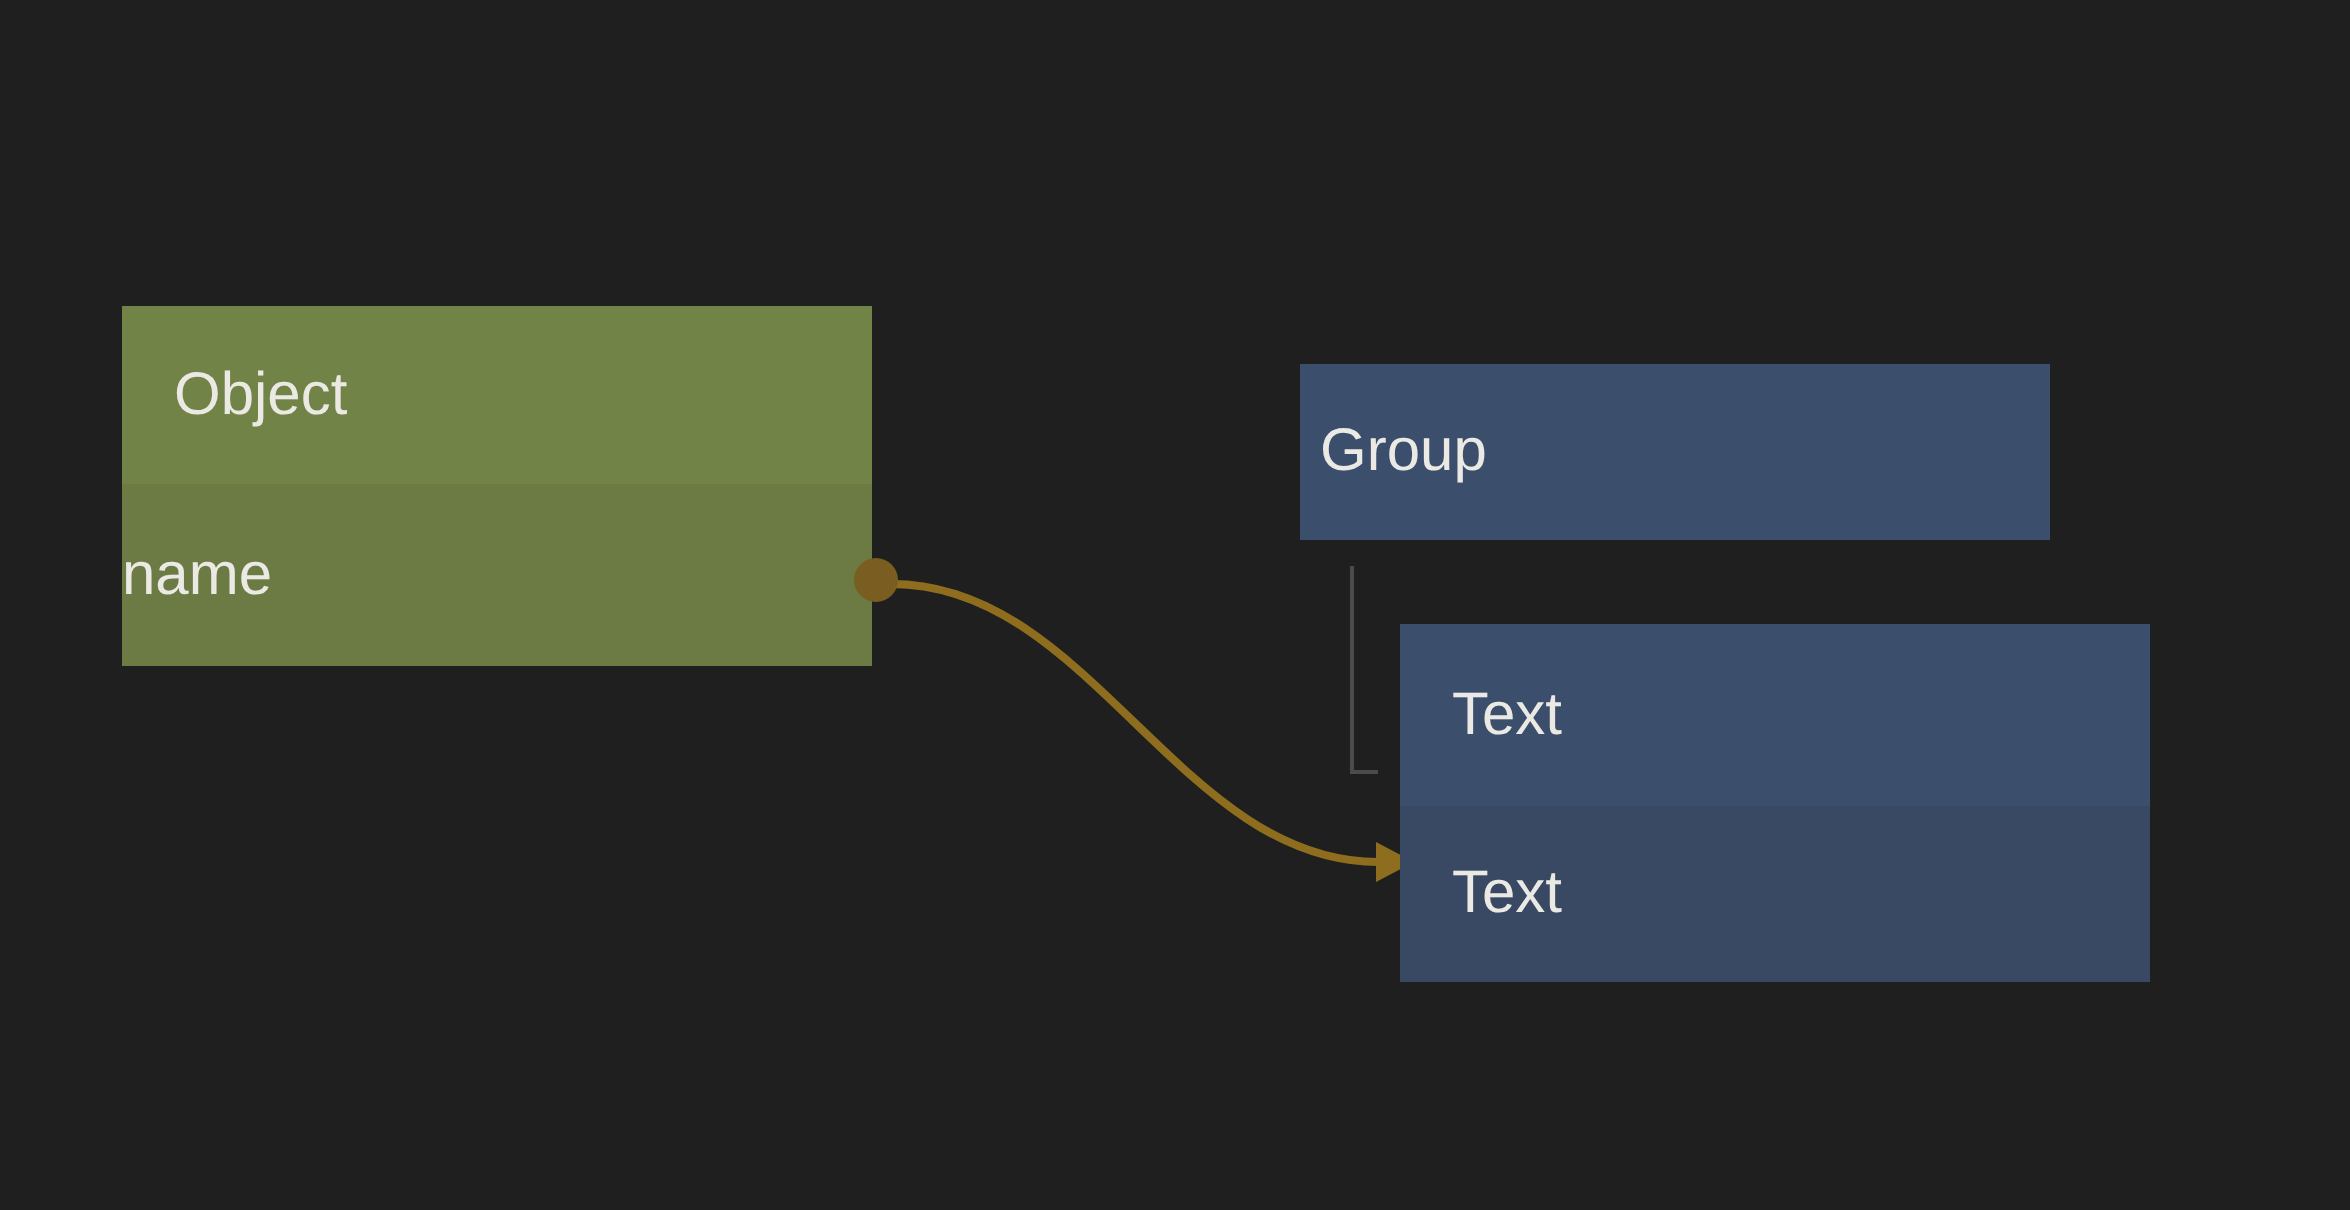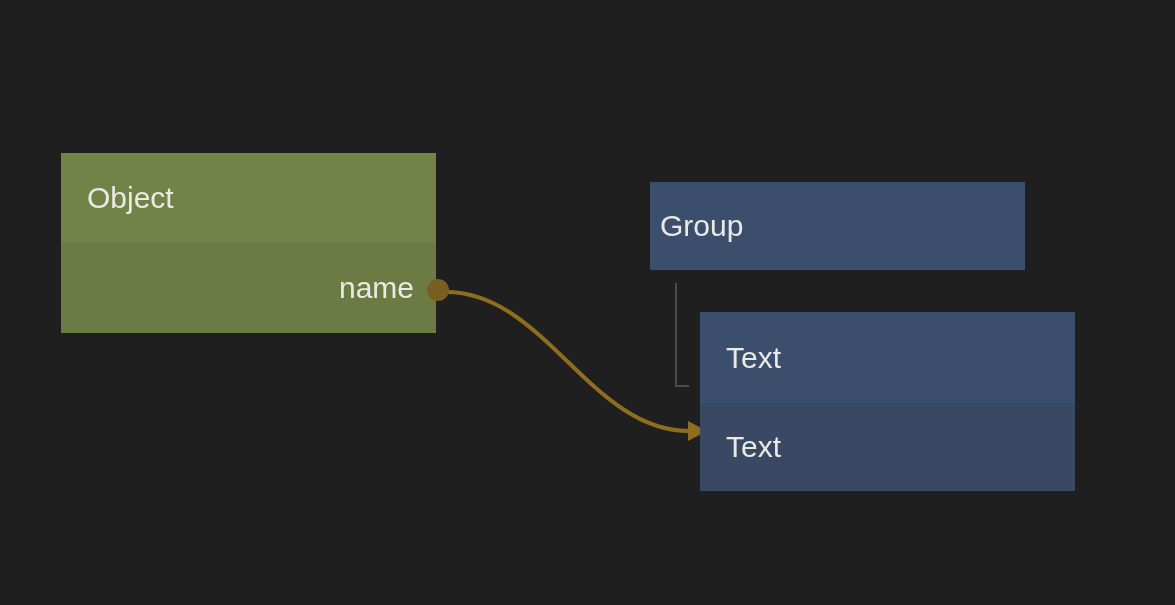--- a/index.html
+++ b/index.html
@@ -33,21 +33,21 @@
   }
   .node-row {
     display: flex;
     align-items: center;
   }
   
   .node-object { left: 61px; top: 153px; width: 375px; height: 180px; }
   .node-object .node-header { height: 89px; background: #728347; }
   .node-object .node-row {
     height: 91px; background: #6c7b44;
-    justify-content: flex-end; padding-right: 22px;
+    padding-right: 22px;
   }
   
   .node-group { left: 650px; top: 182px; width: 375px; height: 88px; }
   .node-group .node-header { height: 88px; background: #3b4e6c; padding-left: 10px; }
   
   .node-text { left: 700px; top: 312px; width: 375px; height: 179px; }
   .node-text .node-header { height: 91px; background: #3b4e6c; }
   .node-text .node-row { height: 88px; background: #394963; padding-left: 26px; }
   
   .port {

